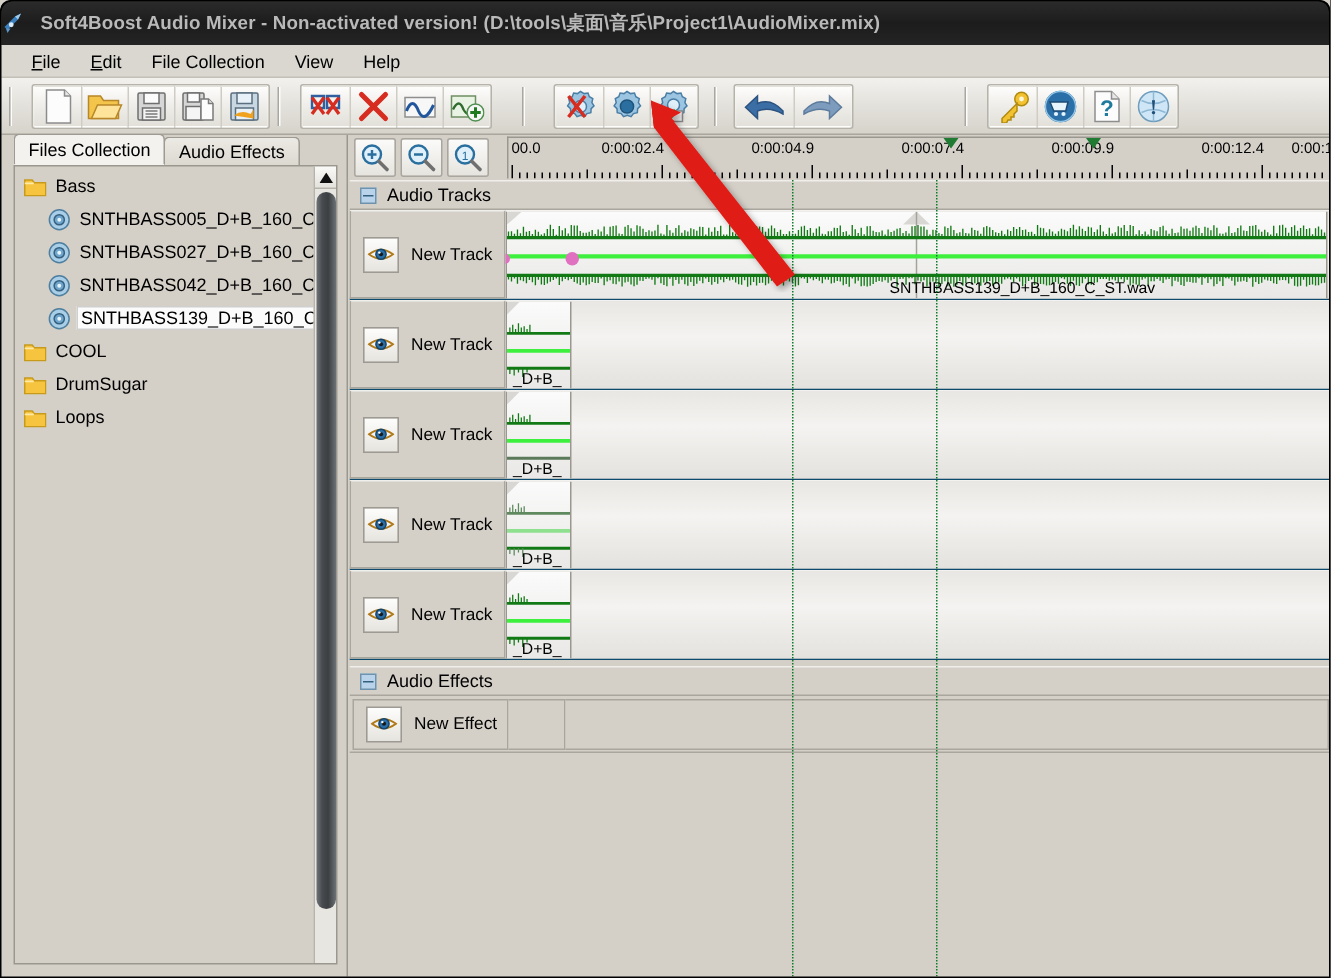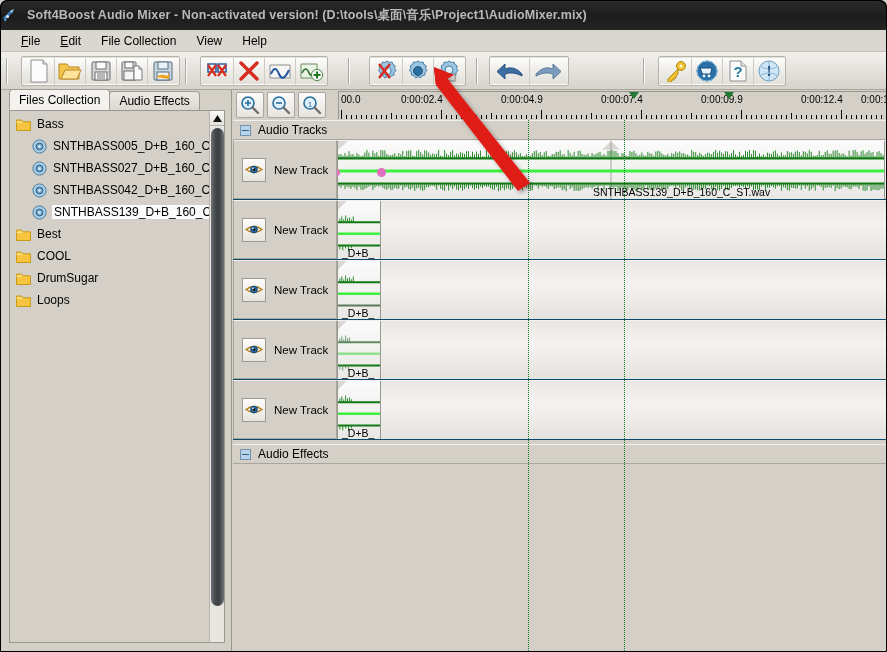--- a/index.html
+++ b/index.html
@@ -548,29 +548,20 @@
             <span class="disc-ico">
               <svg width="15" height="15" viewBox="0 0 15 15">
                   <circle cx="7.5" cy="7.5" r="6.6" fill="#a9cee8" stroke="#4f7f9f"></circle>
                   <circle cx="7.5" cy="7.5" r="3.4" fill="#6ea6ce" stroke="#37617e"></circle>
                   <circle cx="7.5" cy="7.5" r="1.3" fill="#e9f4fb"></circle>
                 </svg>
             </span>
             <span class="lbl">SNTHBASS139_D+B_160_C_ST</span>
           </div>
 
-          <div class="tree-row">
-            <span class="folder-ico">
-              <svg width="15" height="13" viewBox="0 0 15 13">
-                  <path d="M0.5 2 h5 l1.4 1.8 h7.6 v8.7 h-14z" fill="#f7c440" stroke="#c79a1c"></path>
-                  <path d="M0.5 3.6 h6 v1.2 h-6z" fill="#fde9a8"></path>
-                </svg>
-            </span>
-            <span class="lbl">Best</span>
-          </div>
 
           <div class="tree-row">
             <span class="folder-ico">
               <svg width="15" height="13" viewBox="0 0 15 13">
                   <path d="M0.5 2 h5 l1.4 1.8 h7.6 v8.7 h-14z" fill="#f7c440" stroke="#c79a1c"></path>
                   <path d="M0.5 3.6 h6 v1.2 h-6z" fill="#fde9a8"></path>
                 </svg>
             </span>
             <span class="lbl">COOL</span>
           </div>
@@ -1501,20 +1492,35 @@
           </div>
         </div>
 
         <div class="section-header" style="margin-top:4px">
           <span class="collapse-box">
               <i></i>
             </span>
           <span>Audio Effects</span>
         </div>
 
+        <div class="effects-row">
+          <div class="effect-head">
+            <span class="eye-btn">
+              <svg width="18" height="13" viewBox="0 0 18 13">
+                  <path d="M1 6.5 q8 -6 16 0 q-8 6 -16 0z" fill="#f4f4f4" stroke="#b07a1a" stroke-width="1.3"></path>
+                  <circle cx="9" cy="6.5" r="3.4" fill="#2b6fa8" stroke="#16456c"></circle>
+                  <circle cx="9" cy="6.5" r="1.4" fill="#16181a"></circle>
+                  <circle cx="7.9" cy="5.4" r=".8" fill="#fff"></circle>
+                </svg>
+            </span>
+            <span class="track-name">New Effect</span>
+          </div>
+          <div class="effect-col1"></div>
+          <div class="effect-col2"></div>
+        </div>
 
         <div class="filler" style="height:200px"></div>
 
         <div class="playline" style="left:295px"></div>
         <div class="playline" style="left:391px"></div>
       </div>
     </div>
 
 
   </div>

